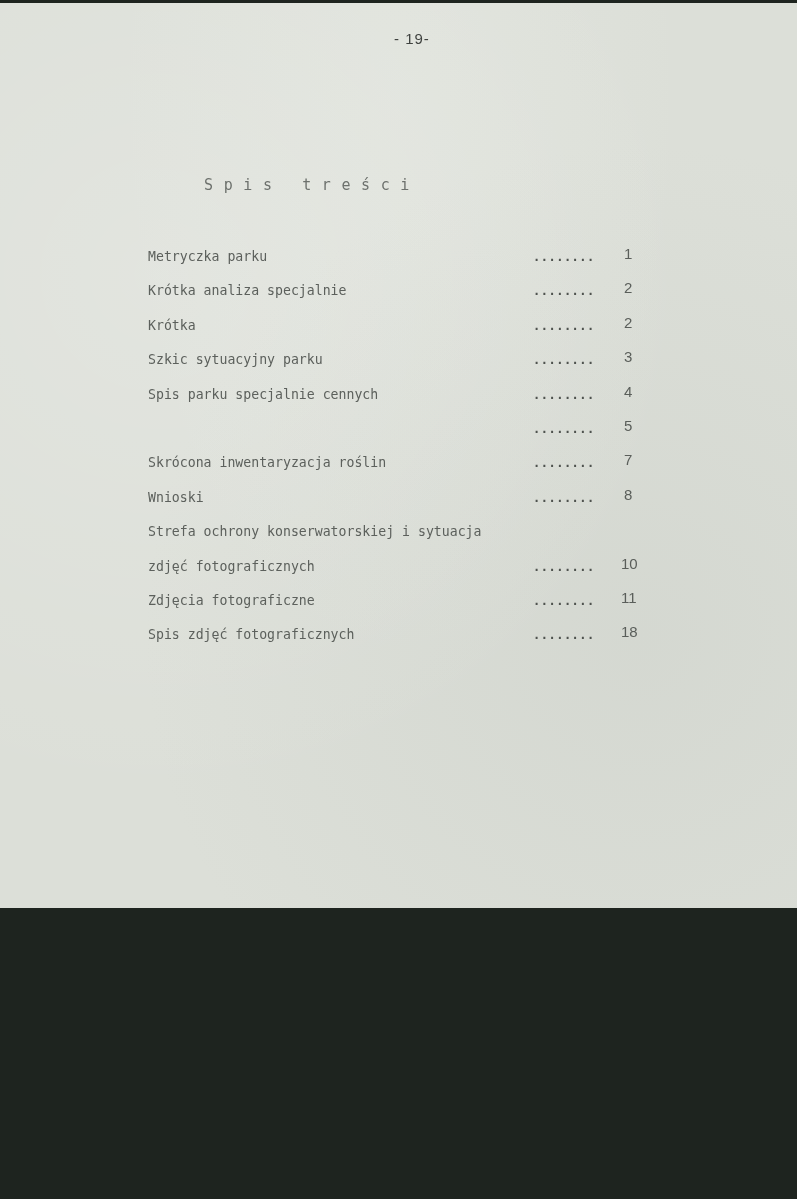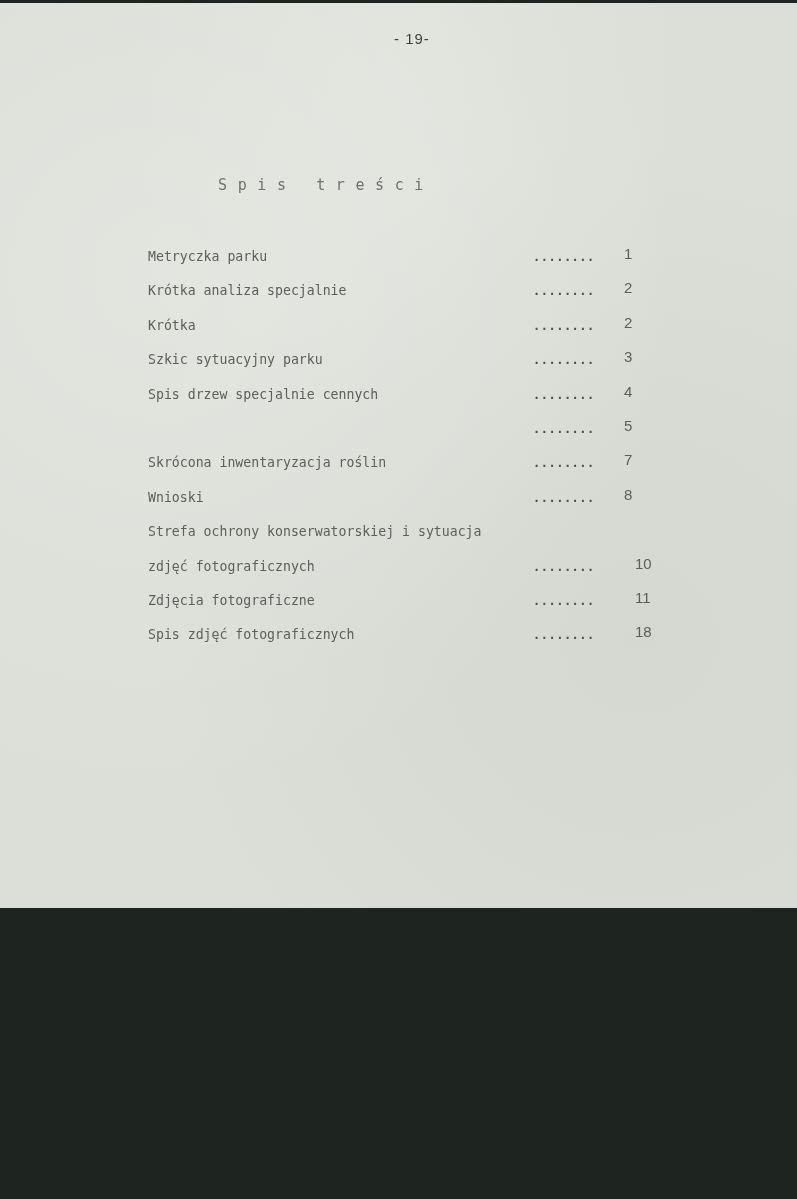--- a/index.html
+++ b/index.html
@@ -33,21 +33,21 @@
       position: absolute;
       left: 394px;
       top: 27px;
       font-family: "Liberation Sans", sans-serif;
       font-size: 15px;
       color: #3f423f;
       letter-spacing: 1px;
     }
     .title {
       position: absolute;
-      left: 218px;
+      left: 204px;
       top: 173px;
       font-size: 15px;
       color: #6d716d;
       letter-spacing: 10.6px;
       white-space: pre;
       text-align: right;
     }
     .toc {
       position: absolute;
       left: 148px;
@@ -77,21 +77,21 @@
       font-size: 12px;
     }
     .toc-page {
       position: absolute;
       left: 476px;
       top: -3px;
       font-family: "Liberation Sans", sans-serif;
       font-size: 15px;
       color: #5a5e5a;
     }
-    .toc-page.wide { left: 473px; margin-left: 14px; }
+    .toc-page.wide { left: 473px; }
   </style>
 </head>
 <body>
 
 <div class="page">
   <div class="page-number">- 19-</div>
   <div class="title">Spis treści</div>
 
   <div class="toc">
     <div class="toc-row">
@@ -108,21 +108,21 @@
       <span class="toc-label">Krótka</span>
       <span class="toc-leader">........</span>
       <span class="toc-page">2</span>
     </div>
     <div class="toc-row">
       <span class="toc-label">Szkic sytuacyjny parku</span>
       <span class="toc-leader">........</span>
       <span class="toc-page">3</span>
     </div>
     <div class="toc-row">
-      <span class="toc-label">Spis drzew specjalnie cennych</span>
+      <span class="toc-label">Spis parku specjalnie cennych</span>
       <span class="toc-leader">........</span>
       <span class="toc-page">4</span>
     </div>
     <div class="toc-row">
       <span class="toc-leader">........</span>
       <span class="toc-page">5</span>
     </div>
     <div class="toc-row">
       <span class="toc-label">Skrócona inwentaryzacja roślin</span>
       <span class="toc-leader">........</span>

